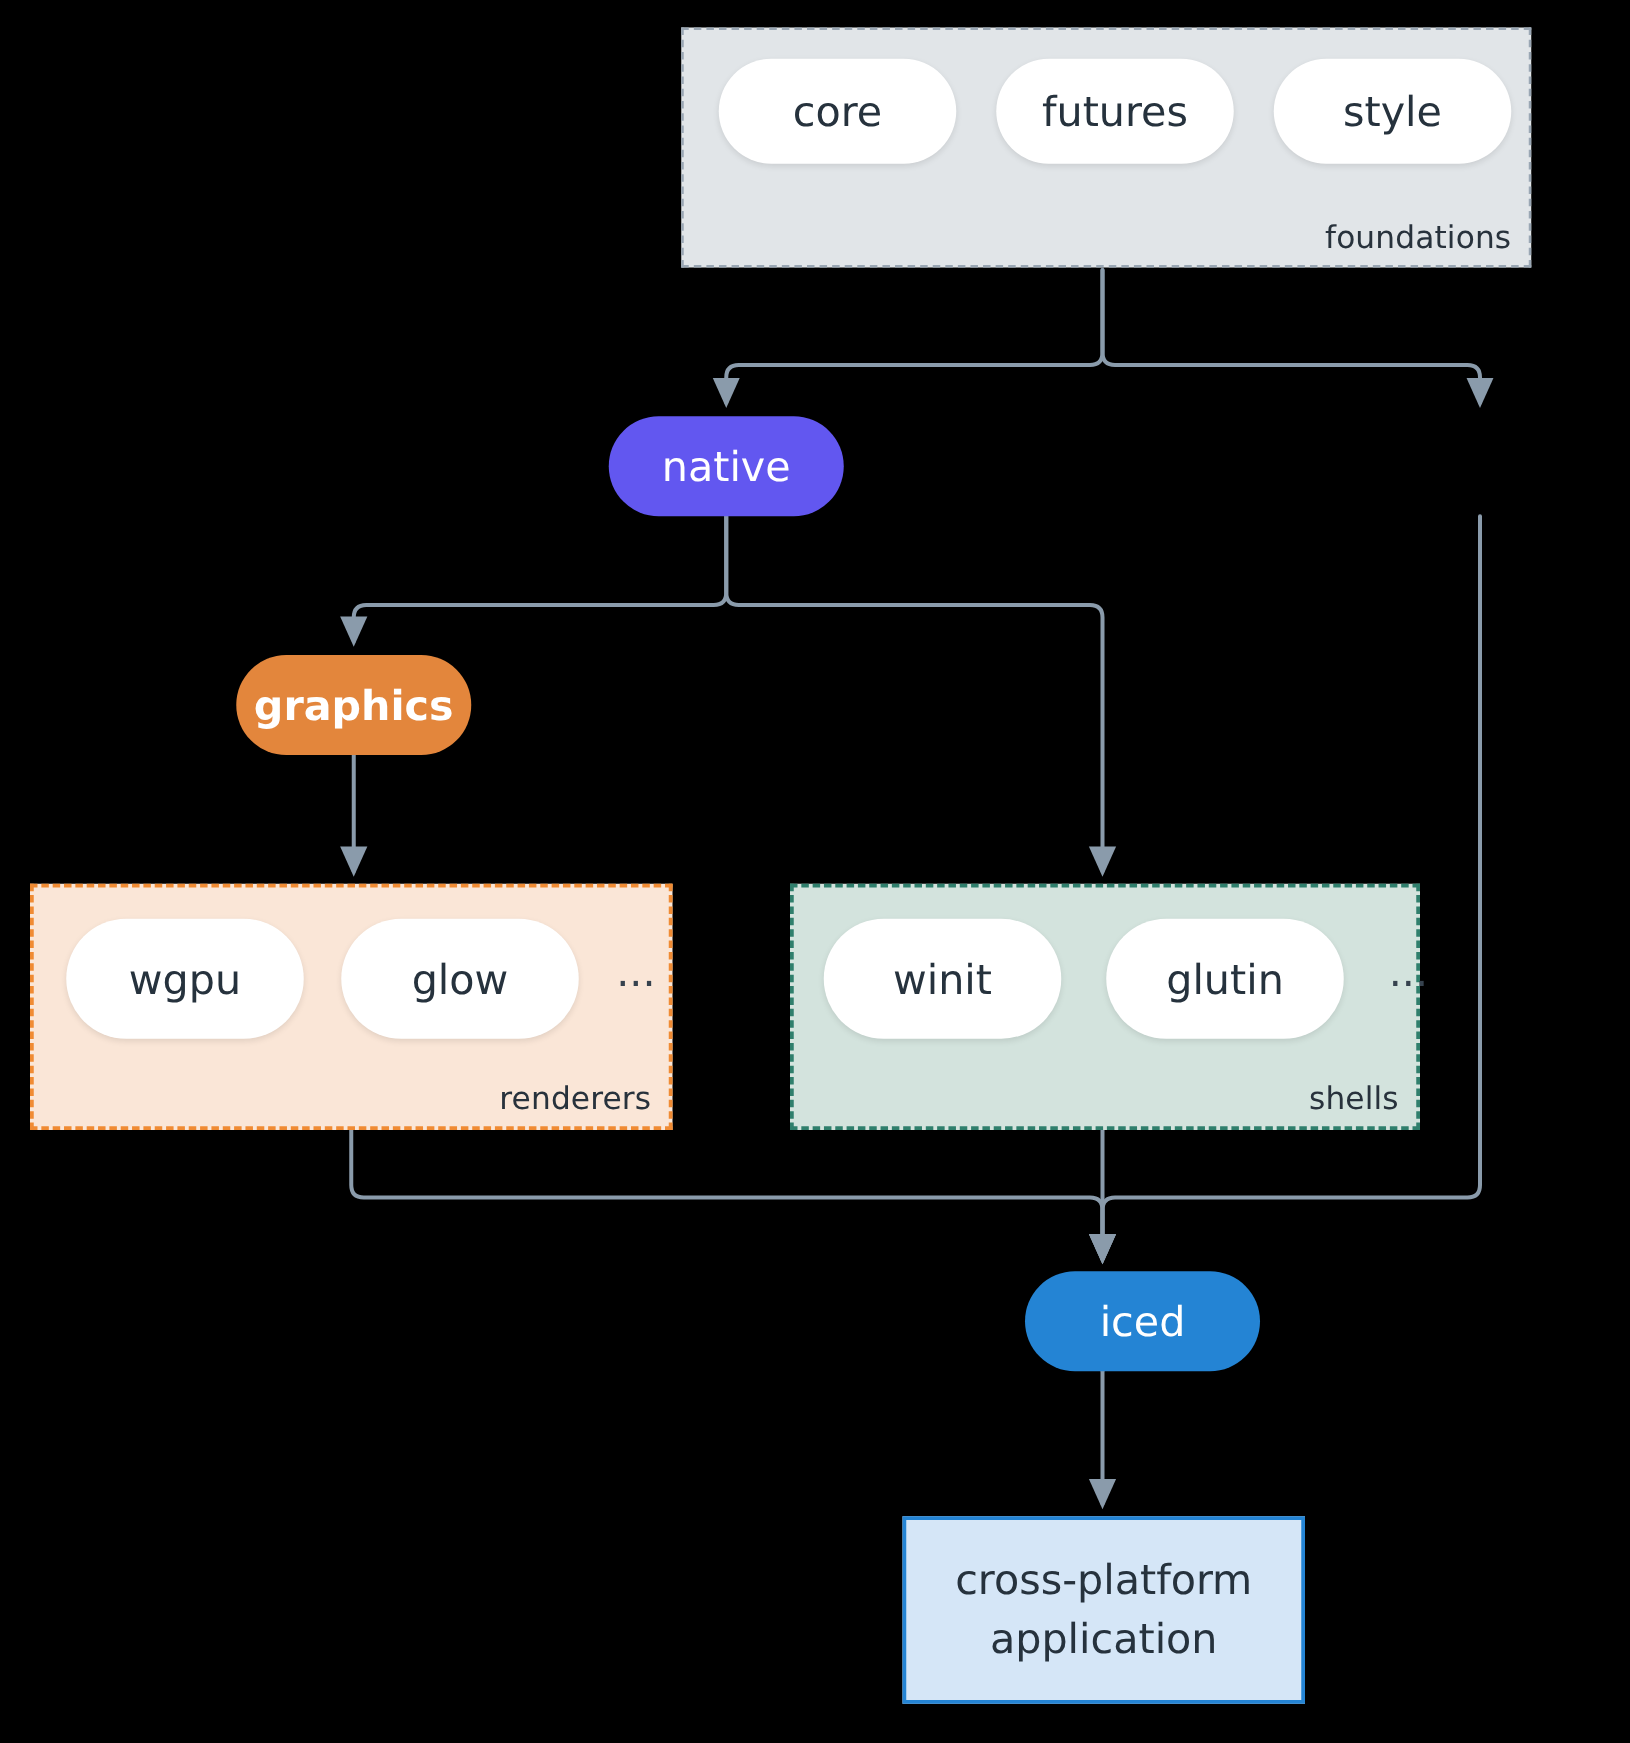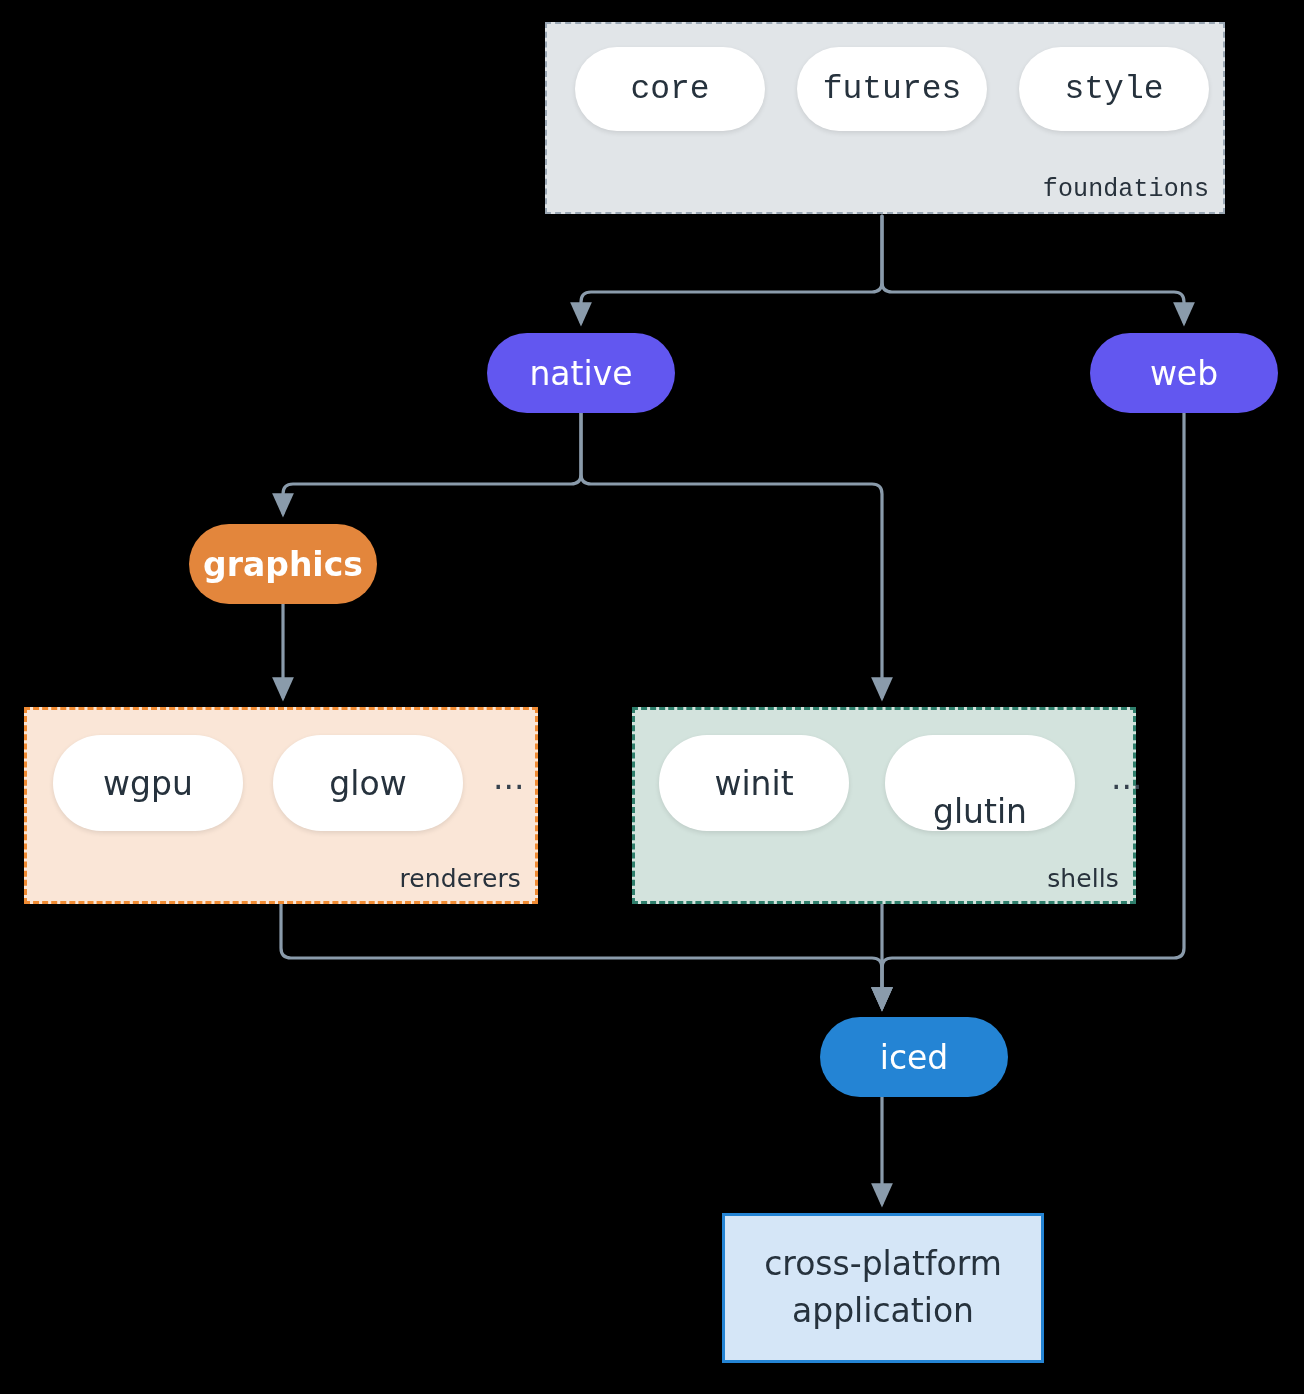--- a/index.html
+++ b/index.html
@@ -46,21 +46,20 @@
     align-items: center;
   }
 
   #cluster-foundations {
     left: 545px;
     top: 22px;
     width: 680px;
     height: 192px;
     background: #e1e5e8;
     border: 2px dashed #9aa7b4;
-    font-family: Liberation Mono, monospace;
   }
   #cluster-renderers {
     left: 24px;
     top: 707px;
     width: 514px;
     height: 197px;
     background: #fae6d7;
     border: 3px dashed #f08b33;
   }
   #cluster-shells {
@@ -195,35 +194,32 @@
       <div class="ellipsis">...</div>
     </div>
     <div class="cluster-label">renderers</div>
   </div>
 
   <div class="cluster" id="cluster-shells">
     <div class="cluster-row" style="left:24px; top:25px; gap:36px;">
       <div class="leaf" style="width:190px;height:96px;">
         <span>winit</span>
       </div>
-      <div class="leaf" style="width:190px;height:96px;align-items:flex-end;">
+      <div class="leaf" style="width:190px;height:96px;">
         <span>glutin</span>
       </div>
       <div class="ellipsis">...</div>
     </div>
     <div class="cluster-label">shells</div>
   </div>
 
   <div class="node-pill" id="node-native">
     <span>native</span>
   </div>
 
-  <div class="node-pill" id="node-web">
-    <span>web</span>
-  </div>
 
   <div class="node-pill" id="node-graphics">
     <span>graphics</span>
   </div>
 
   <div class="node-pill" id="node-iced">
     <span>iced</span>
   </div>
 
   <div id="node-application">

